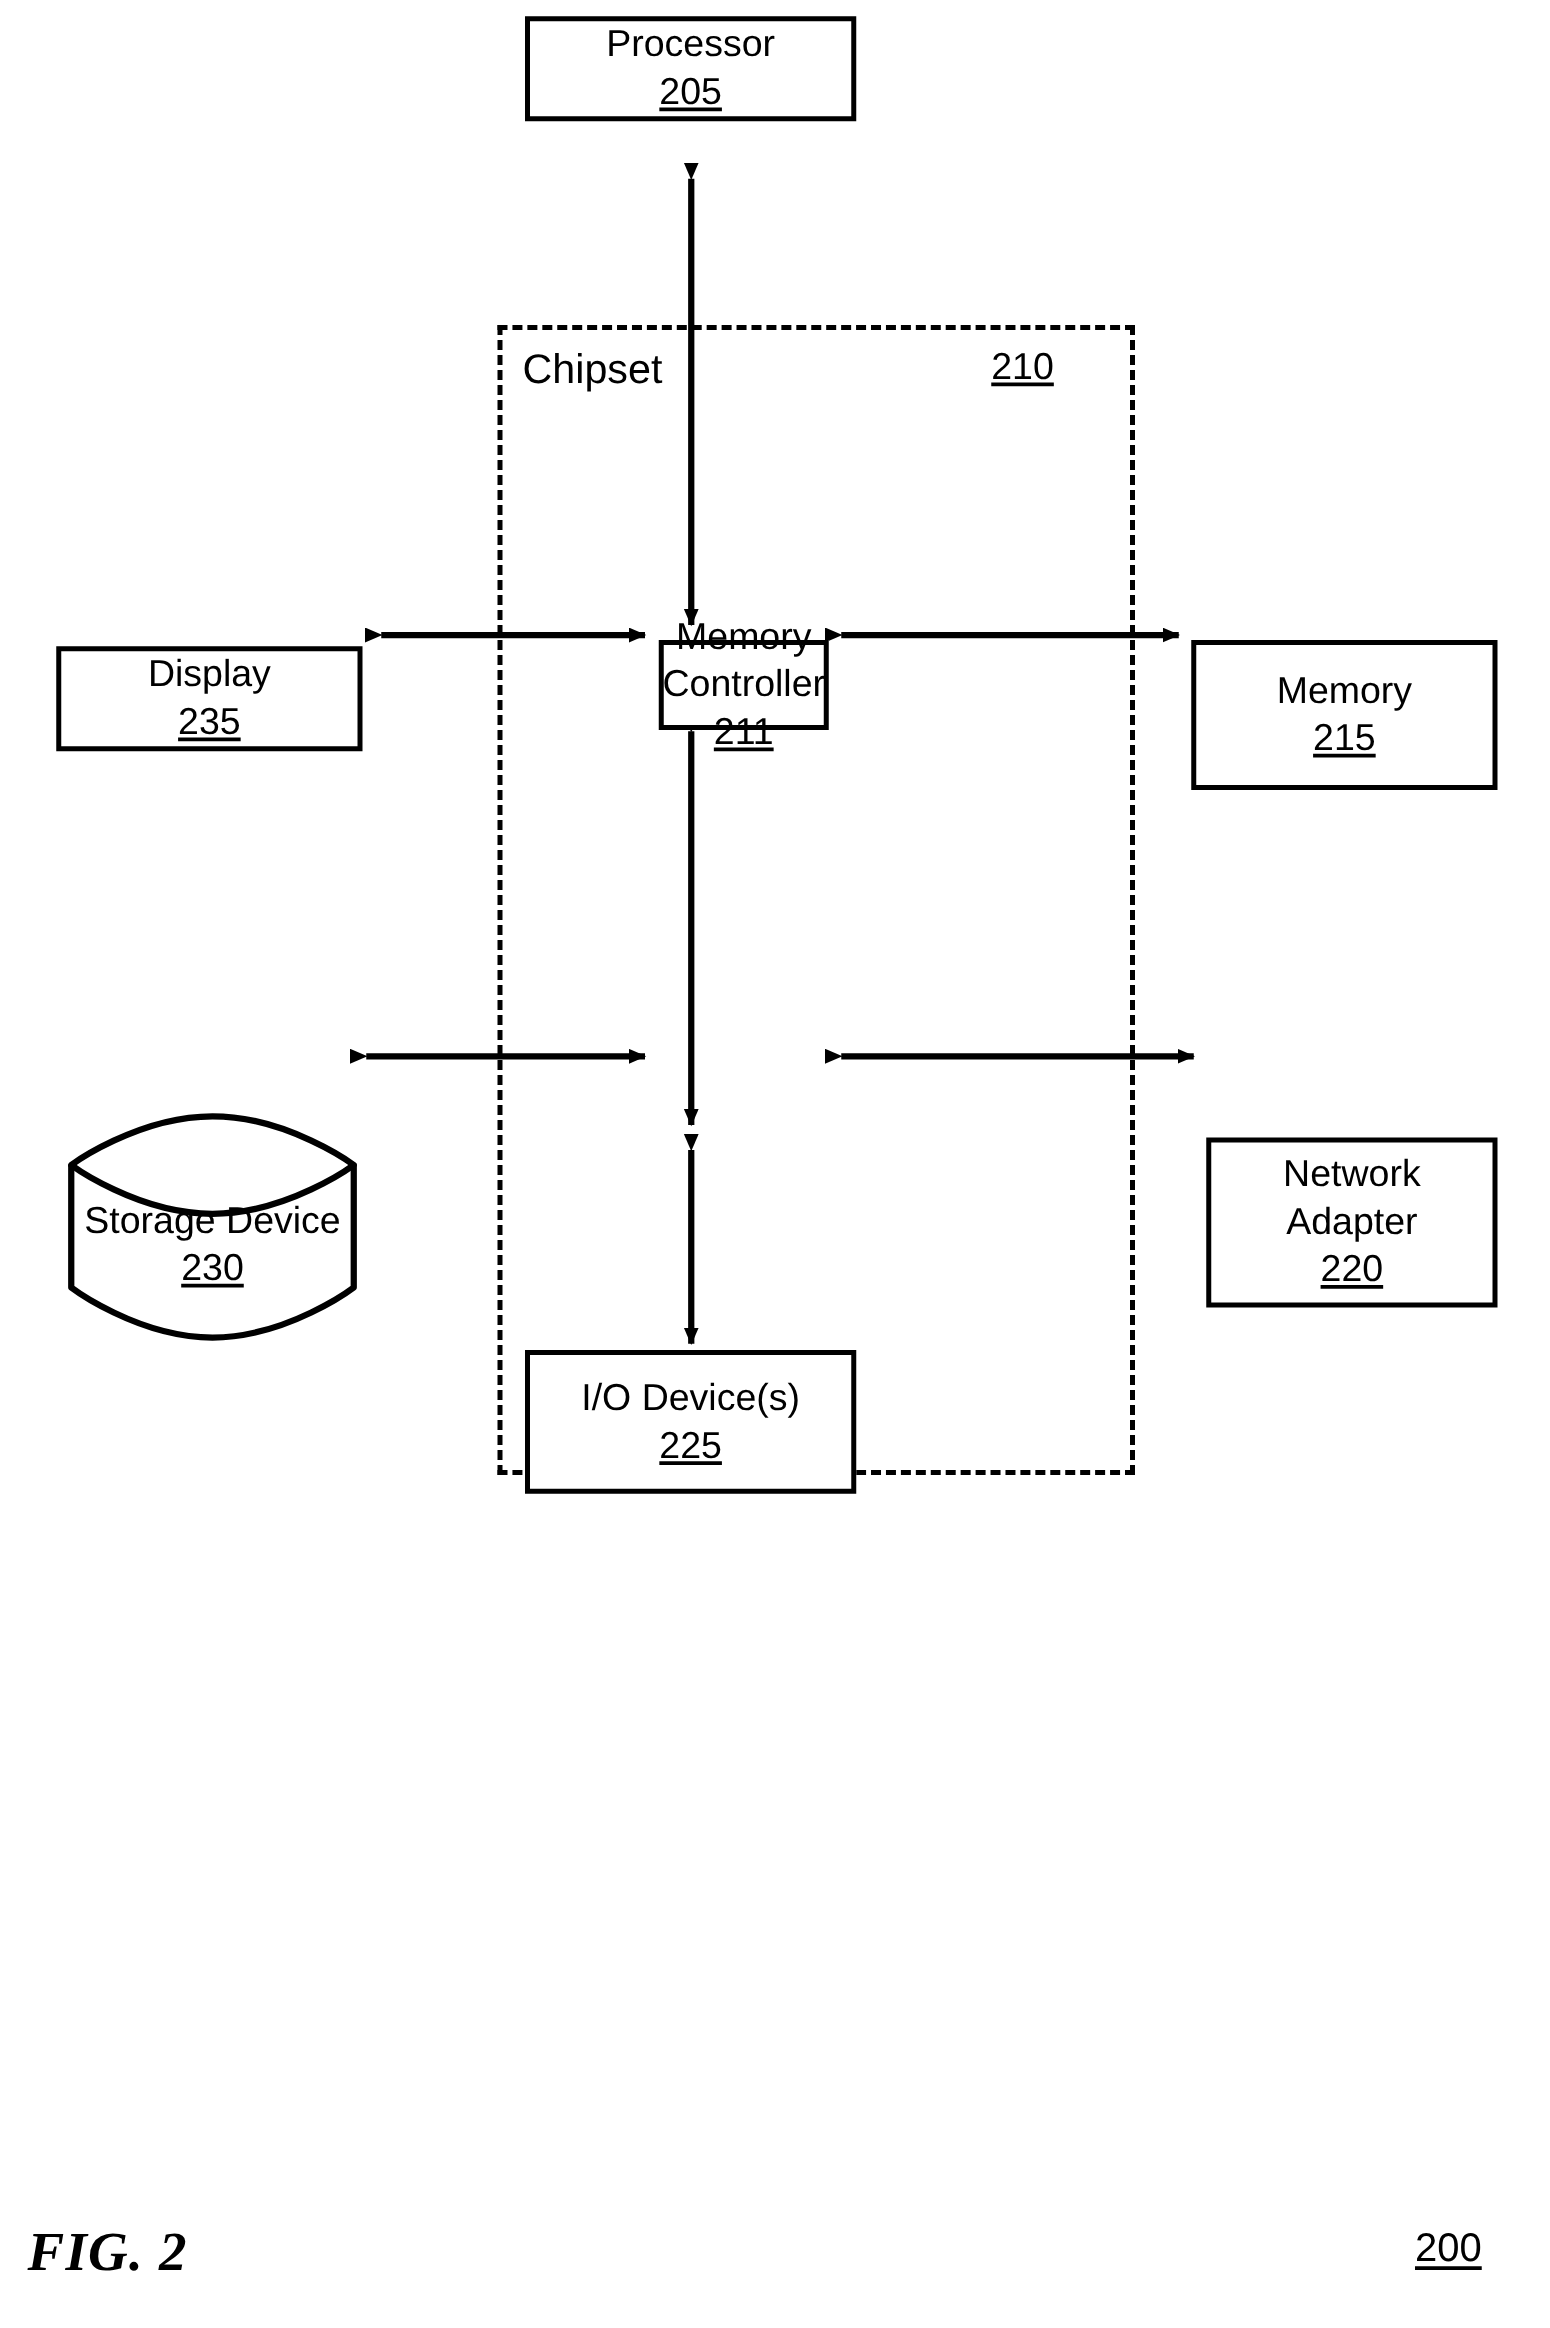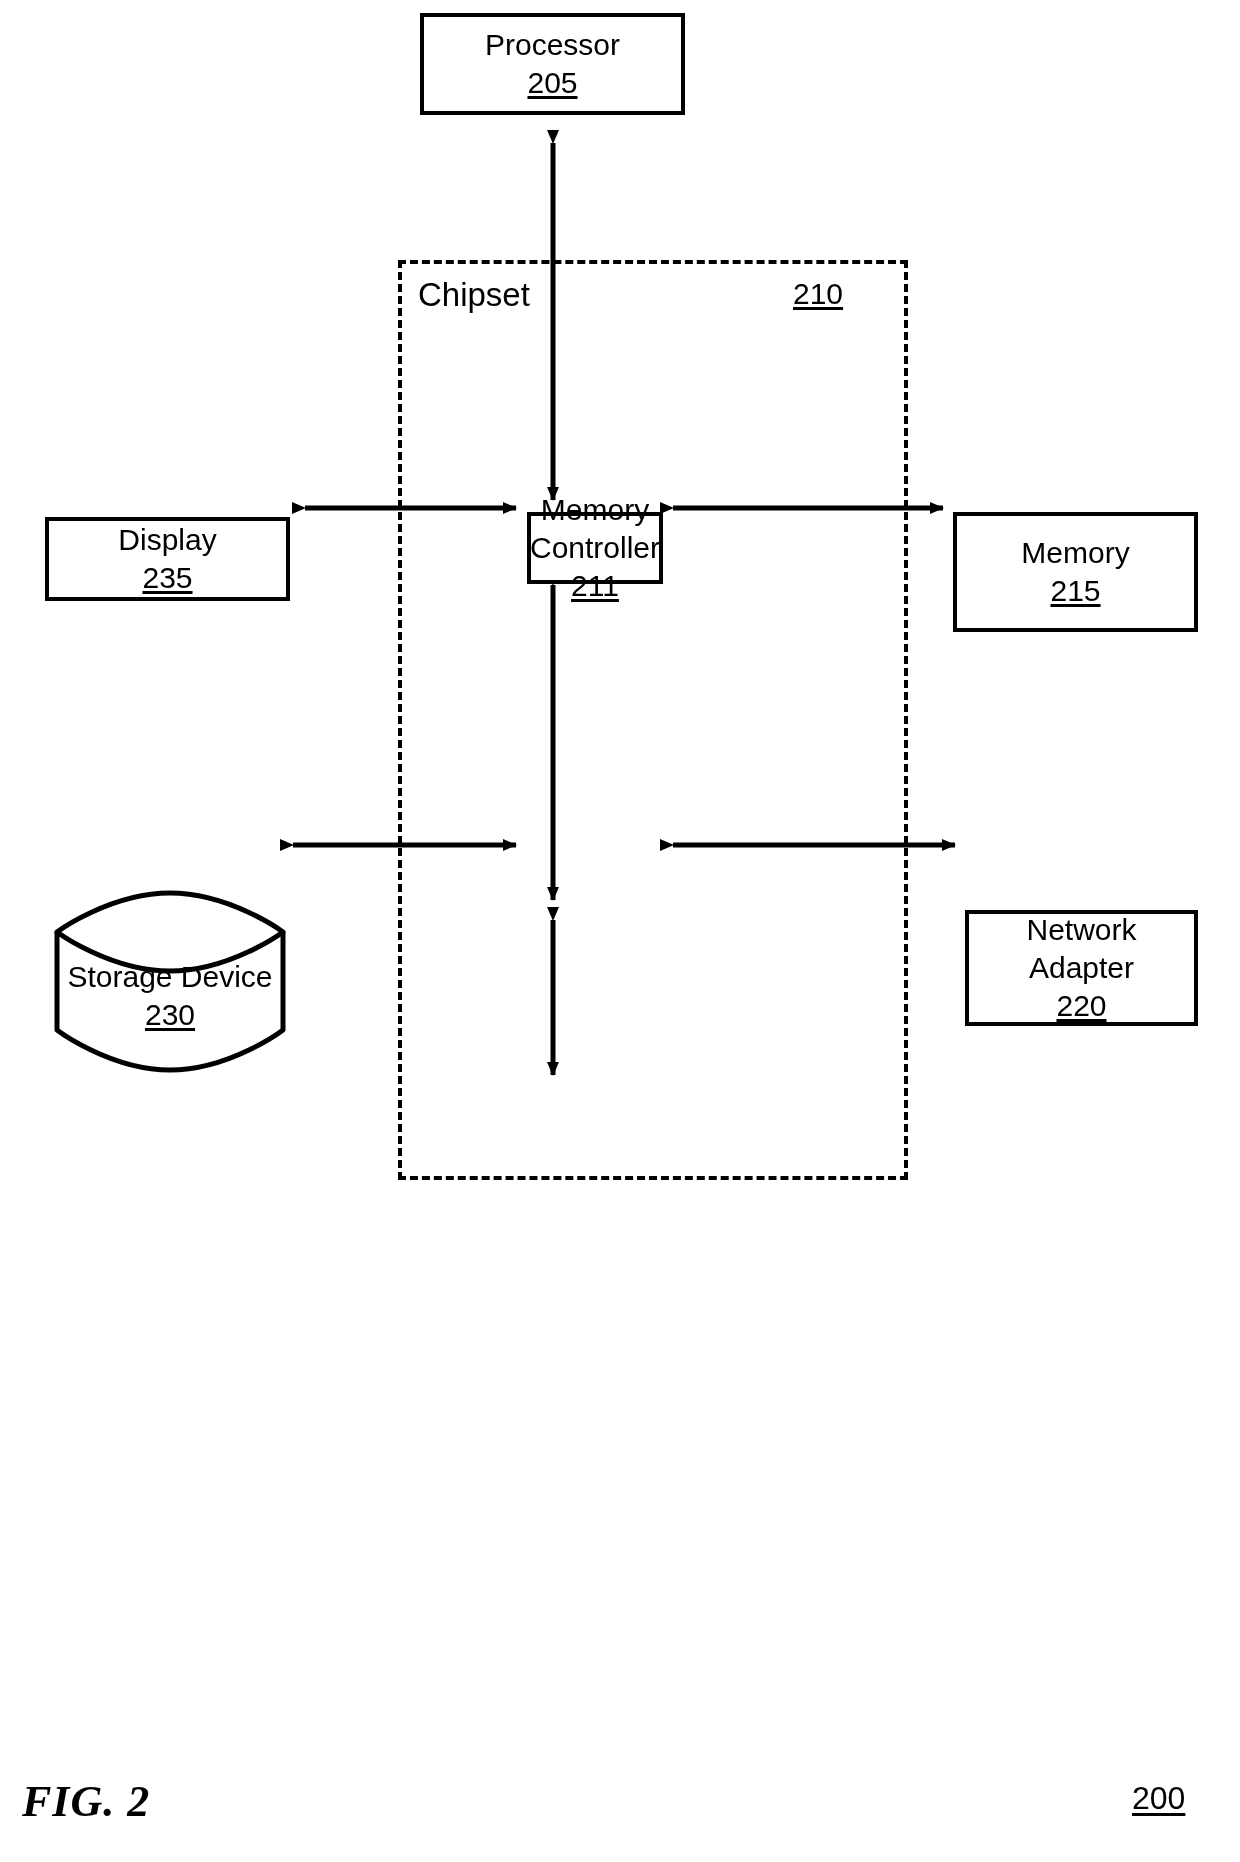--- a/index.html
+++ b/index.html
@@ -159,21 +159,21 @@
                C 230,893 283,932 283,932
                C 283,932 230,971 170,971
                C 110,971 57,932 57,932 Z" fill="#ffffff" stroke="#000" stroke-width="5" stroke-linejoin="round"></path>
     </g>
   </svg>
 
   <div class="chipset-box" style="left:398px; top:260px; width:510px; height:920px;"></div>
   <div class="chipset-label" style="left:418px; top:278px;">Chipset</div>
   <div class="chipset-num" style="left:793px; top:277px;">210</div>
 
-  <div class="box" style="left:420px; top:13px; width:265px; height:102px;">
+  <div class="box" style="left:420px; top:13px; width:265px; height:84px;">
     <div class="ttl">Processor</div>
     <div class="num">205</div>
   </div>
 
   <div class="box" style="left:527px; top:512px; width:135px; height:72px;
               width:136px; height:72px;">
     <div class="ttl">Memory
 Controller</div>
     <div class="num">211</div>
   </div>
@@ -189,23 +189,27 @@
     <div class="num">215</div>
   </div>
 
   <div class="cyl-wrap" style="left:57px; top:893px; width:226px; height:177px;">
     <div class="cyl-text">
       <div class="ttl">Storage Device</div>
       <div class="num">230</div>
     </div>
   </div>
 
-  <div class="box" style="left:965px; top:910px; width:233px; height:116px;">
+  <div class="box" style="left:965px; top:910px; width:233px; height:136px;">
     <div class="ttl">Network
 Adapter</div>
     <div class="num">220</div>
   </div>
 
+  <div class="box" style="left:420px; top:1080px; width:265px; height:115px;">
+    <div class="ttl">I/O Device(s)</div>
+    <div class="num">225</div>
+  </div>
 
   <div class="fig-caption" style="left:22px; top:1776px;">FIG. 2</div>
   <div class="fig-num" style="left:1132px; top:1780px;">200</div>
 
 </div>
 
 </body></html>

